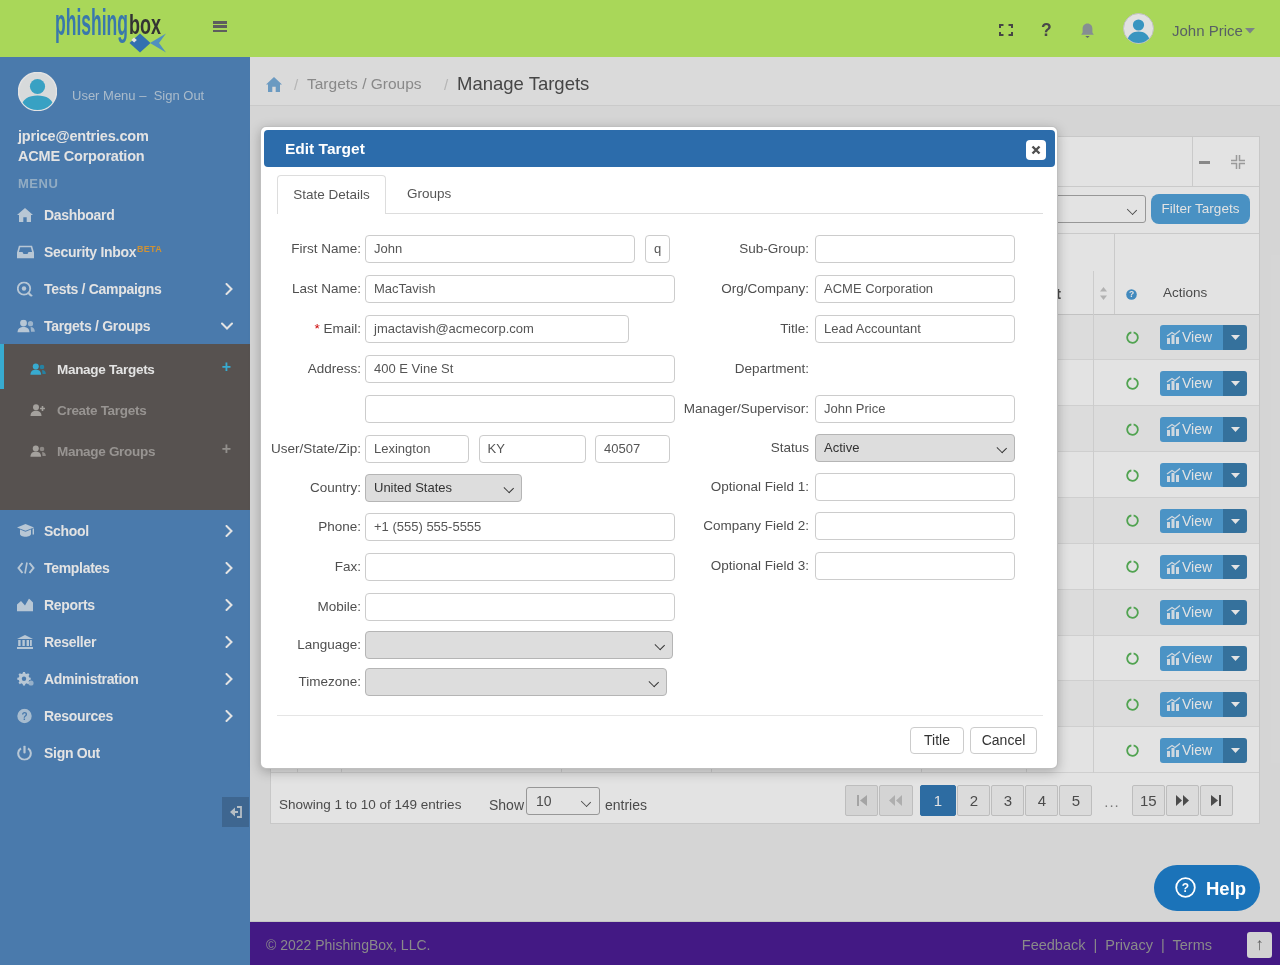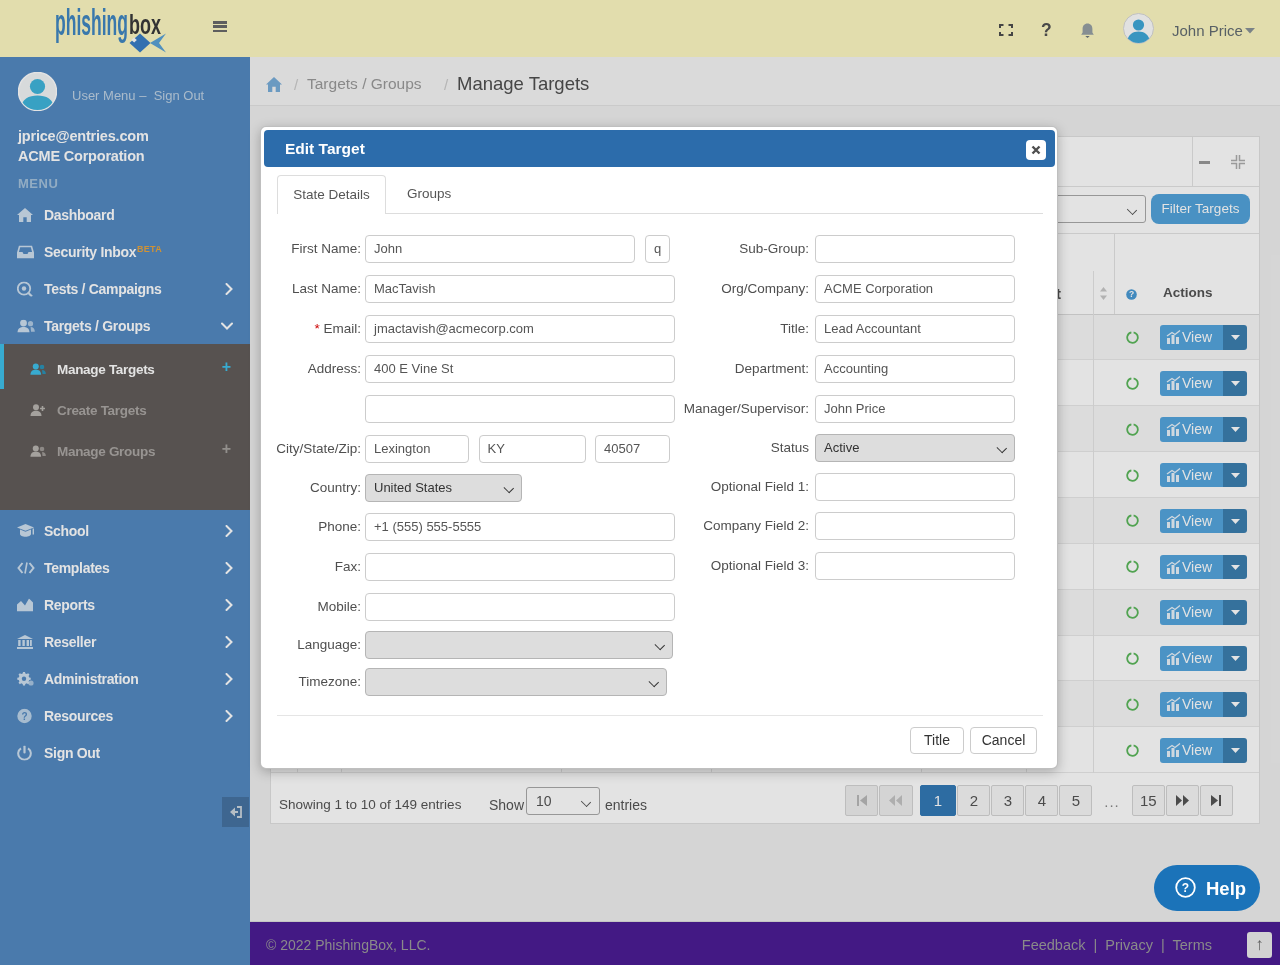--- a/index.html
+++ b/index.html
@@ -1,20 +1,20 @@
 <!DOCTYPE html>
 <html><head>
 <meta charset="utf-8">
 <style>
 *{margin:0;padding:0;box-sizing:border-box}
 html,body{width:1280px;height:965px}
 body{position:relative;font-family:"Liberation Sans",sans-serif;background:#f0f0f0;overflow:hidden}
 .abs{position:absolute}
 
-#topbar{position:absolute;left:0;top:0;width:1280px;height:57px;background:#fef9c3;z-index:5}
+#topbar{position:absolute;left:0;top:0;width:1280px;height:57px;background:#bef264;z-index:5}
 #burger span{display:block;width:14px;height:2.6px;background:#6a6a6a;margin-bottom:1.7px}
 .tbicon{color:#5f6a6f}
 #uname{font-size:15px;color:#636c72}
 
 #sidebar{position:absolute;left:0;top:57px;width:250px;height:908px;background:#548ac2;z-index:4}
 .sb-item{position:absolute;left:0;width:250px;height:37px}
 .sb-item .txt{position:absolute;left:44px;top:50%;transform:translateY(-50%);font-size:14px;font-weight:700;letter-spacing:-0.3px;color:#fff}
 .sb-item .ico{position:absolute;left:17px;top:50%;transform:translateY(-50%)}
 .sb-item .chev{position:absolute;right:17px;top:50%;transform:translateY(-50%)}
 #submenu{position:absolute;left:0;top:287px;width:250px;height:166px;background:#625d5a}
@@ -278,21 +278,21 @@
   <div style="position:absolute;left:0;top:133.5px;width:988px;height:44px;border-bottom:1px solid #dadada"></div>
   <div style="position:absolute;left:785px;top:148px;font-size:15px;font-weight:bold;color:#555">t</div>
   <svg style="position:absolute;left:829px;top:150px" width="7" height="13" viewBox="0 0 7 13">
       <polygon points="3.5,0 7,4.5 0,4.5" fill="#c8c8c8"></polygon>
       <polygon points="3.5,13 7,8.5 0,8.5" fill="#c8c8c8"></polygon>
     </svg>
   <svg style="position:absolute;left:855px;top:151.5px" width="11" height="11" viewBox="0 0 11 11">
       <circle cx="5.5" cy="5.5" r="5.3" fill="#4b9cd6"></circle>
       <text x="5.5" y="8.2" font-size="8.5" font-weight="bold" text-anchor="middle" fill="#fff">?</text>
     </svg>
-  <div style="position:absolute;left:892px;top:148px;font-size:13.5px;font-weight:bold;color:#555">Actions</div>
+  <div style="position:absolute;left:892px;top:148px;font-size:13.5px;font-weight:normal;color:#555">Actions</div>
   <div style="position:absolute;left:0;top:177.5px;width:988px;height:45.86px;background:#f8f8f8;border-bottom:1px solid #e9e9e9"></div>
 <svg style="position:absolute;left:855px;top:193.9px" width="13" height="13" viewBox="0 0 13 13">
       <circle cx="6.5" cy="6.5" r="5.3" fill="none" stroke="#5cb85c" stroke-width="1.8" stroke-dasharray="30.2 3.1" transform="rotate(-78 6.5 6.5)"></circle>
     </svg>
 <div style="position:absolute;left:889px;top:188.2px;width:63px;height:24.5px;background:#55a6de;border-radius:3px 0 0 3px">
   <svg style="position:absolute;left:6px;top:5px" width="15" height="14" viewBox="0 0 15 14">
         <g fill="#eaf3fb">
           <rect x="1" y="8" width="3" height="6"></rect>
           <rect x="5.5" y="5" width="3" height="9"></rect>
           <rect x="10" y="7" width="3" height="7"></rect>
@@ -539,25 +539,25 @@
   <div class="tab-active">State Details</div>
   <div style="position:absolute;left:146px;top:48px;height:39px;line-height:38px;font-size:13.5px;color:#555">Groups</div>
   <div id="tabline"></div>
     <div style="position:absolute;left:0;top:-1.5px;width:798px;height:643px">
   <div class="mlabel" style="left:-30px;top:109.5px">First Name:</div>
       <div class="minp" style="left:104px;top:109.5px;width:270px">John</div>
       <div class="minp" style="left:384px;top:109.5px;width:25px;padding:0;text-align:center">q</div>
       <div class="mlabel" style="left:-30px;top:149.5px">Last Name:</div>
       <div class="minp" style="left:104px;top:149.5px;width:310px">MacTavish</div>
       <div class="mlabel" style="left:-30px;top:189.5px"><span style="color:#c00">* </span>Email:</div>
-      <div class="minp" style="left:104px;top:189.5px;width:310px">jmactavish@acmecorp.com</div>
+      <div class="minp" style="left:104px;top:189.5px;width:264px">jmactavish@acmecorp.com</div>
       <div class="mlabel" style="left:-30px;top:229.5px">Address:</div>
       <div class="minp" style="left:104px;top:229.5px;width:310px">400 E Vine St</div>
       <div class="minp" style="left:104px;top:269.5px;width:310px"></div>
-      <div class="mlabel" style="left:-30px;top:309px">City/State/Zip:</div>
+      <div class="mlabel" style="left:-30px;top:309px">User/State/Zip:</div>
       <div class="minp" style="left:104px;top:309px;width:104px">Lexington</div>
       <div class="minp" style="left:217.5px;top:309px;width:107px">KY</div>
       <div class="minp" style="left:334px;top:309px;width:75px">40507</div>
       <div class="mlabel" style="left:-30px;top:348px">Country:</div>
       <div class="msel" style="left:104px;top:348px;width:157px">United States</div>
       <div class="mlabel" style="left:-30px;top:387px">Phone:</div>
       <div class="minp" style="left:104px;top:387px;width:310px">+1 (555) 555-5555</div>
       <div class="mlabel" style="left:-30px;top:427px">Fax:</div>
       <div class="minp" style="left:104px;top:427px;width:310px"></div>
       <div class="mlabel" style="left:-30px;top:467px">Mobile:</div>
@@ -566,21 +566,20 @@
       <div class="msel" style="left:104px;top:505.5px;width:308px"></div>
       <div class="mlabel" style="left:-30px;top:542.5px">Timezone:</div>
       <div class="msel" style="left:104px;top:542.5px;width:302px"></div>
       <div class="mlabel" style="left:418px;top:109.5px">Sub-Group:</div>
       <div class="minp" style="left:554px;top:109.5px;width:200px"></div>
       <div class="mlabel" style="left:418px;top:149.5px">Org/Company:</div>
       <div class="minp" style="left:554px;top:149.5px;width:200px">ACME Corporation</div>
       <div class="mlabel" style="left:418px;top:189.5px">Title:</div>
       <div class="minp" style="left:554px;top:189.5px;width:200px">Lead Accountant</div>
       <div class="mlabel" style="left:418px;top:229.5px">Department:</div>
-      <div class="minp" style="left:554px;top:229.5px;width:200px">Accounting</div>
       <div class="mlabel" style="left:418px;top:269.5px">Manager/Supervisor:</div>
       <div class="minp" style="left:554px;top:269.5px;width:200px">John Price</div>
       <div class="mlabel" style="left:418px;top:308px">Status</div>
       <div class="msel" style="left:554px;top:308px;width:200px">Active</div>
       <div class="mlabel" style="left:418px;top:347.5px">Optional Field 1:</div>
       <div class="minp" style="left:554px;top:347.5px;width:200px"></div>
       <div class="mlabel" style="left:418px;top:386.5px">Company Field 2:</div>
       <div class="minp" style="left:554px;top:386.5px;width:200px"></div>
       <div class="mlabel" style="left:418px;top:426.5px">Optional Field 3:</div>
       <div class="minp" style="left:554px;top:426.5px;width:200px"></div>

